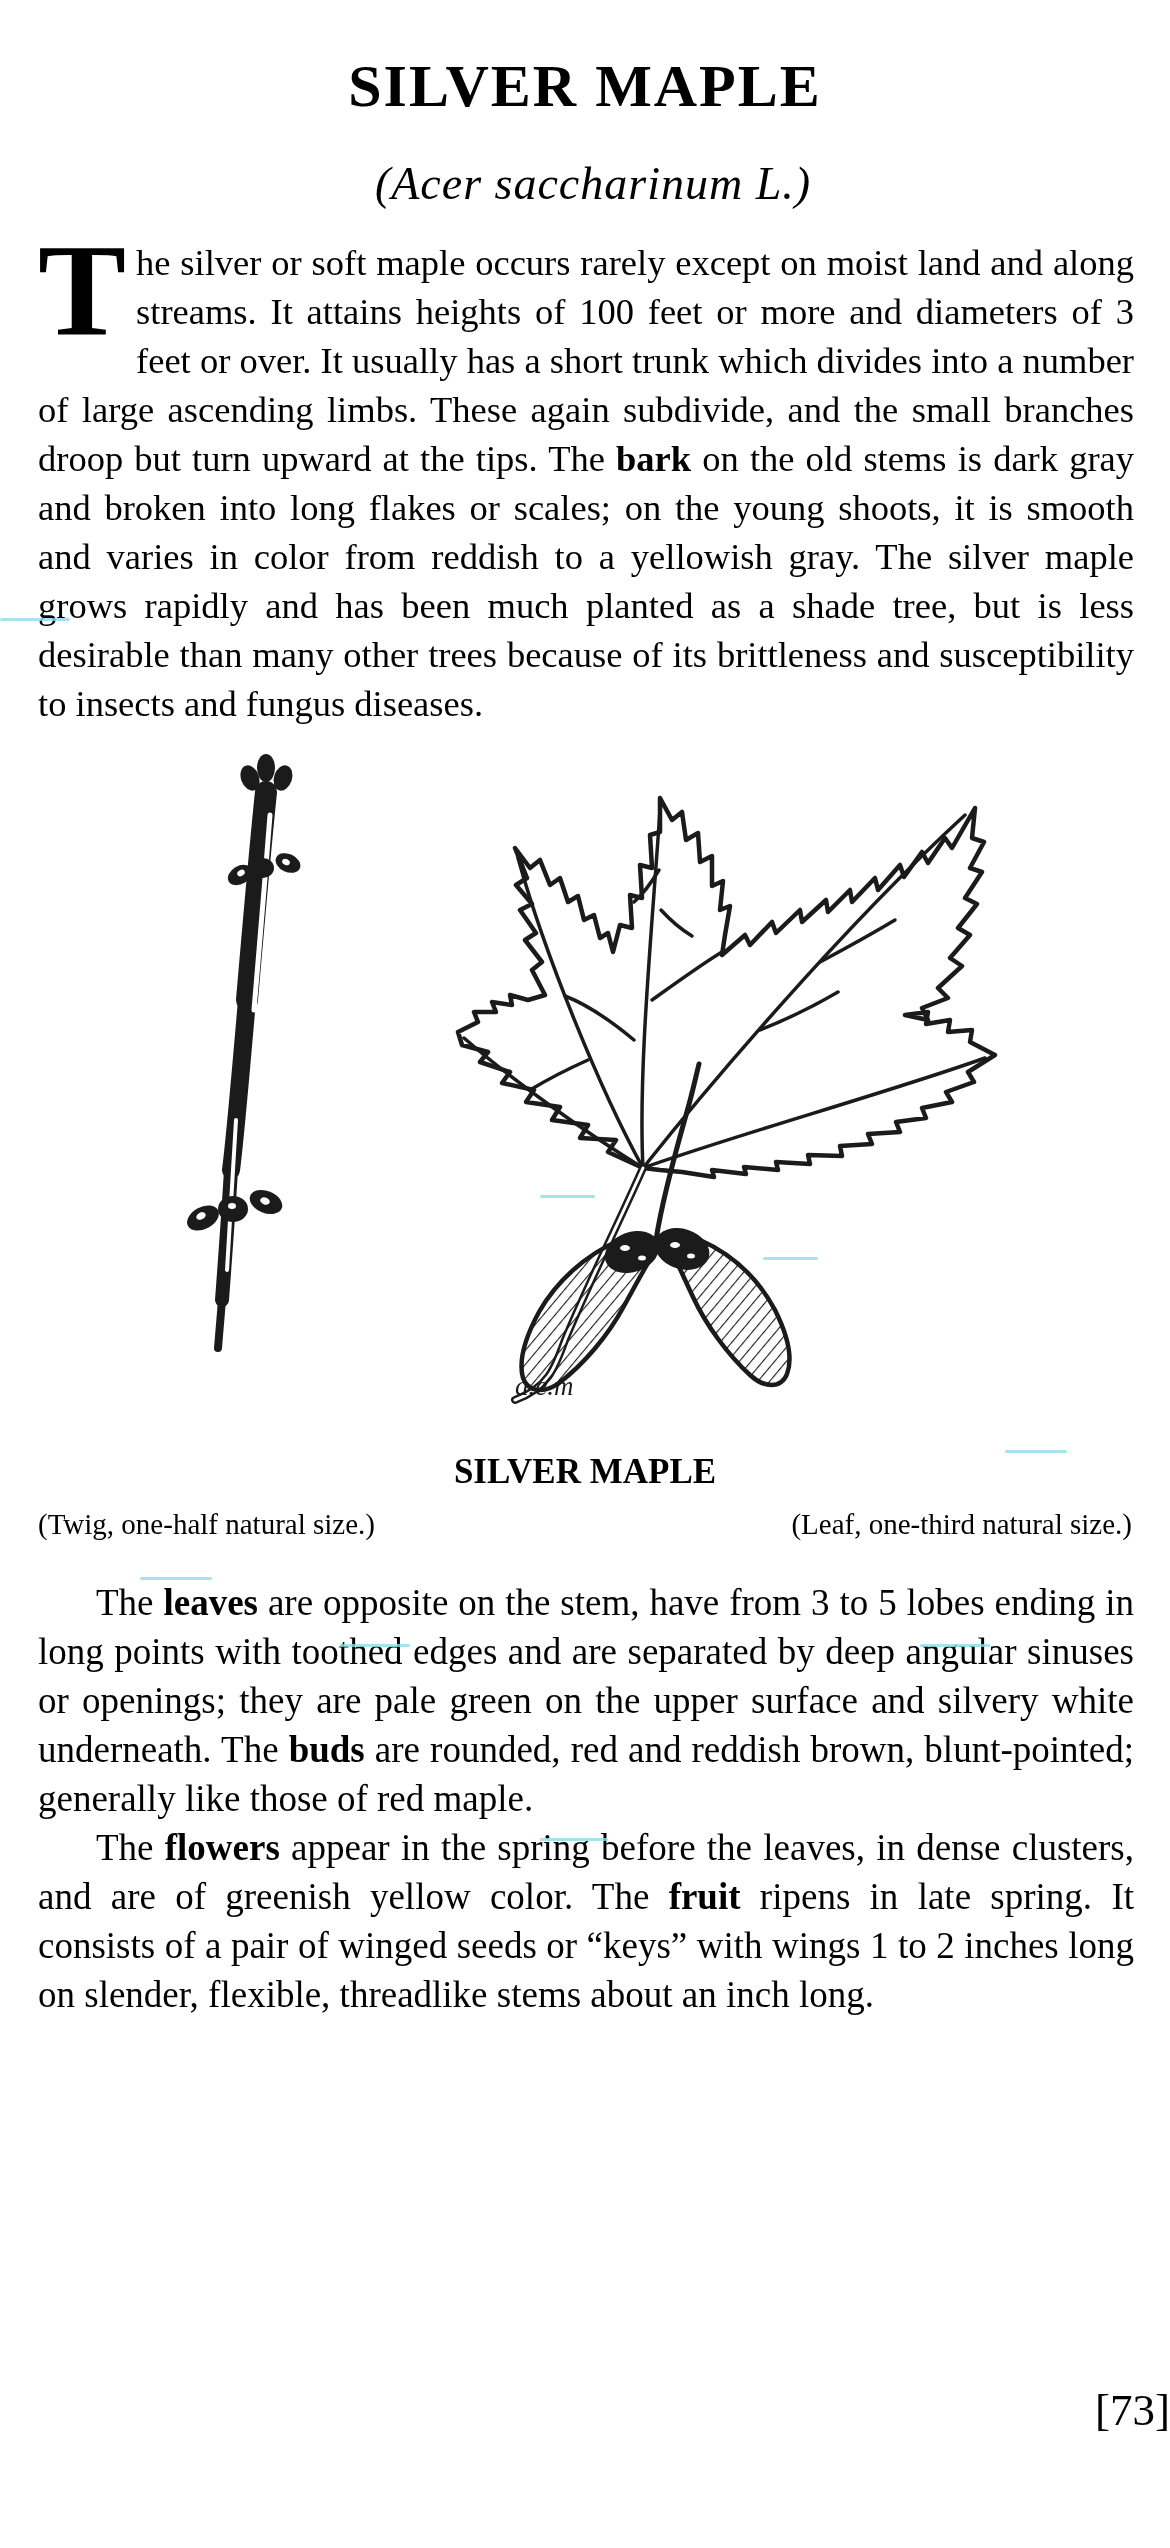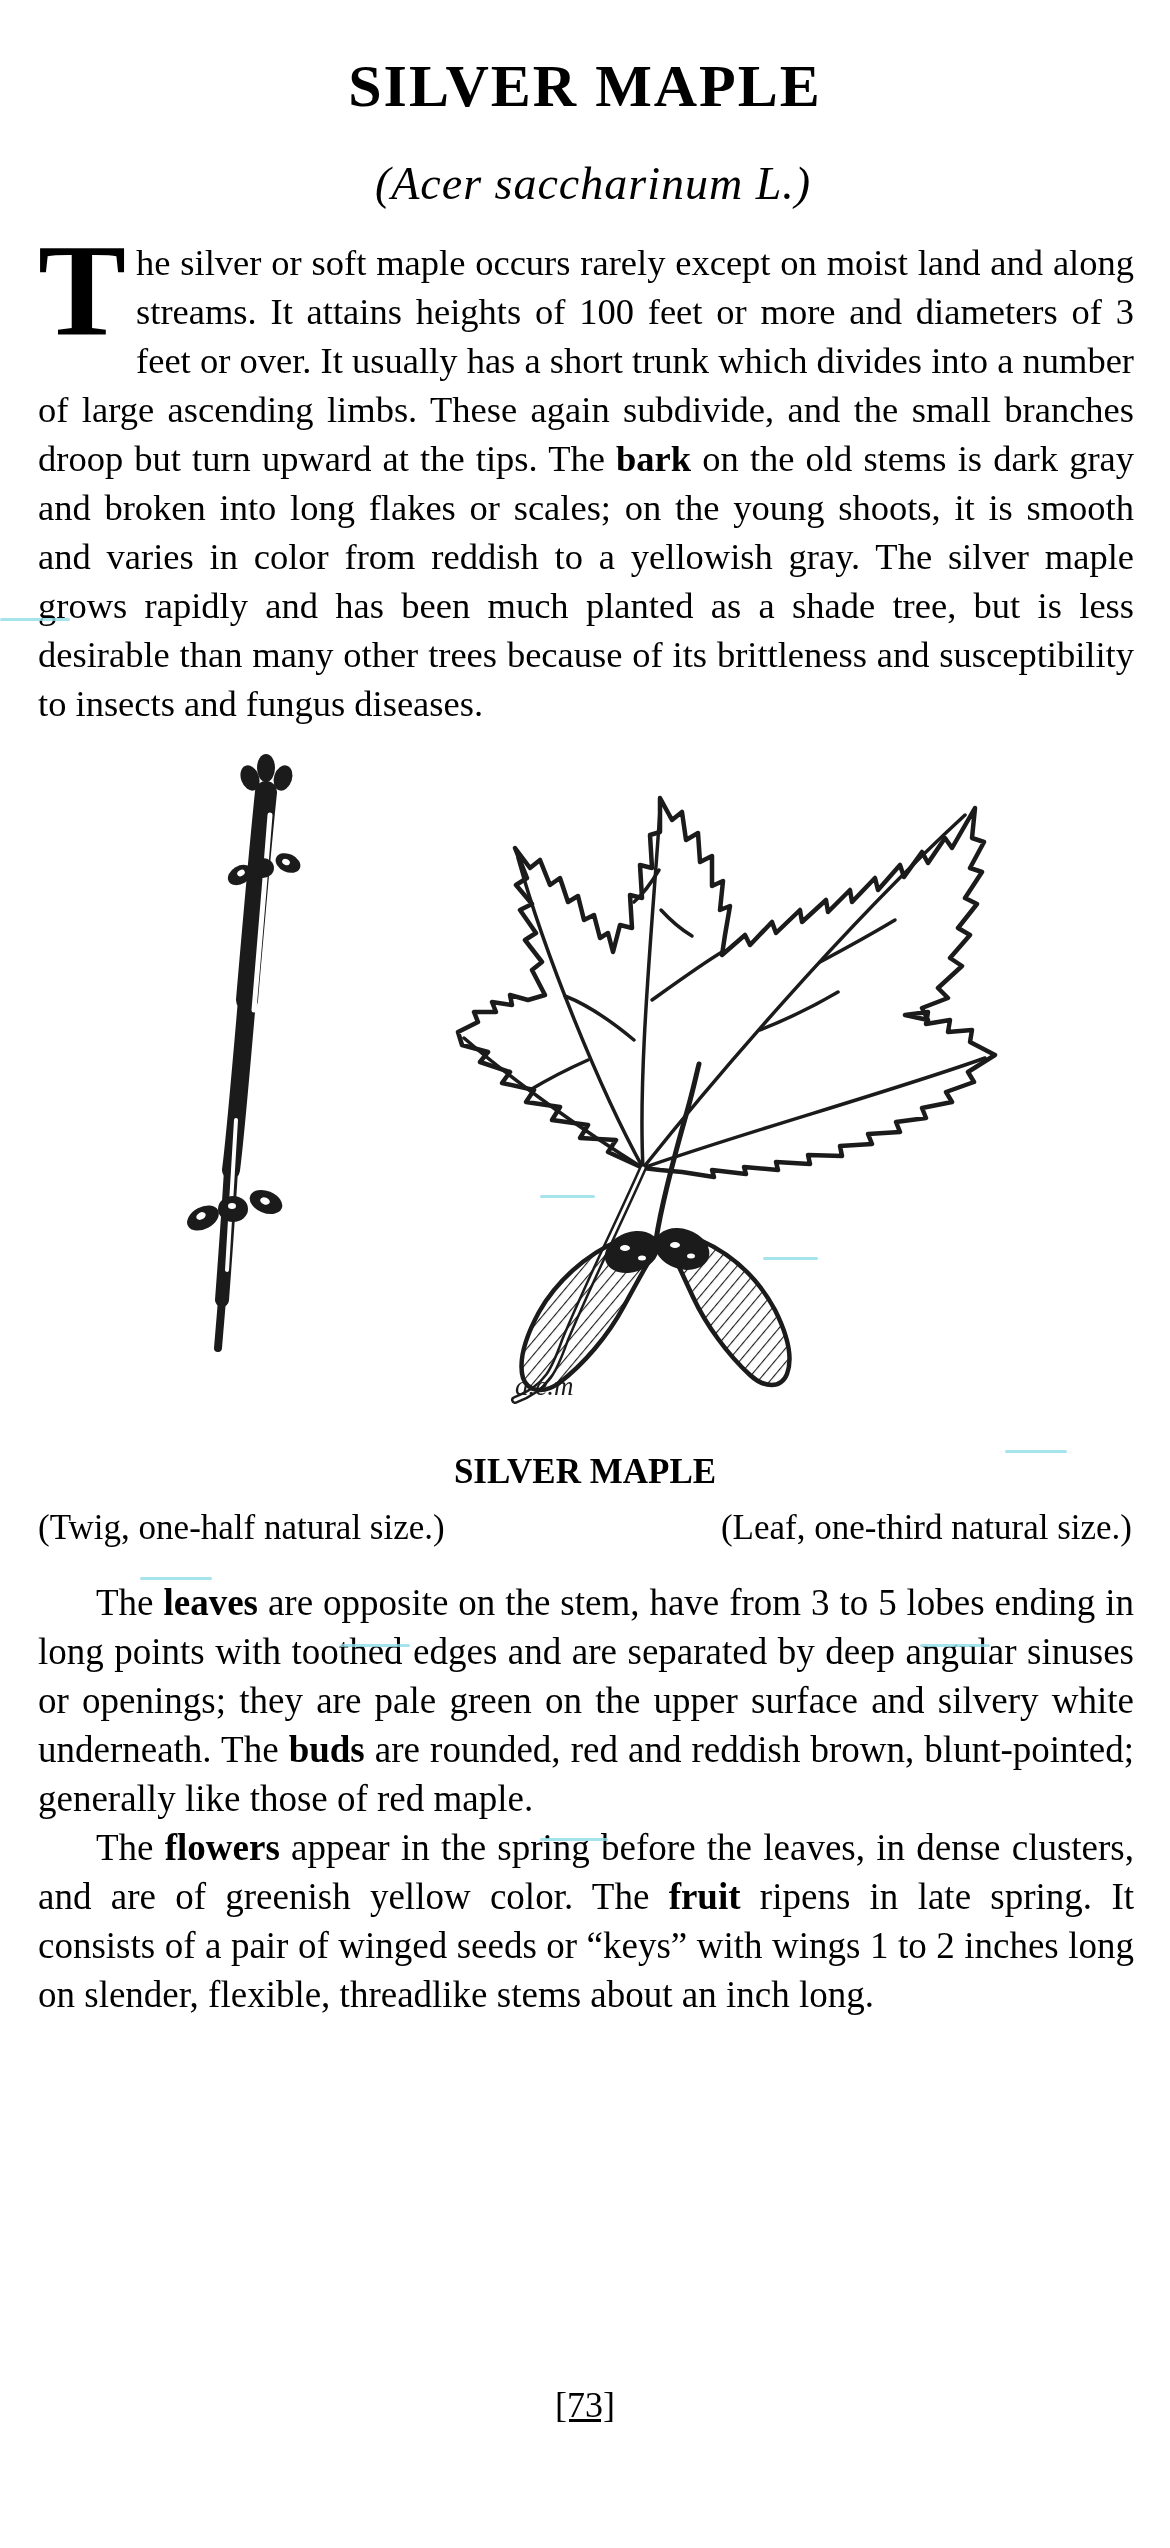--- a/index.html
+++ b/index.html
@@ -36,34 +36,34 @@
     padding:4px 10px 0 0;
   }
   .figure-area{position:absolute;left:60px;top:700px;width:1040px;height:710px;text-decoration:underline;}
   .fig-caption-title{
     position:absolute;top:1452px;left:0;right:0;
     text-align:center;font-size:35px;font-weight:bold;
   }
   .fig-caption-row{
     position:absolute;top:1508px;left:38px;right:38px;
     display:flex;justify-content:space-between;
-    font-size:35px;
+    font-size:29px;
   }
   .body-text{
     position:absolute;top:1578px;left:38px;width:1096px;
   }
   .body-text p{
     margin:0;
     font-size:37px;line-height:49px;
     text-align:justify;
     text-indent:58px;
   }
   .page-number{
     position:absolute;top:2384px;left:0;right:0;
-    text-align:center;font-size:36px;text-decoration:underline;
+    text-align:right;font-size:45px;
   }
   .artifact{
     position:absolute;height:3px;
     background:#8fdde8;opacity:.8;
     border-radius:2px;
   }
   svg text.sig{
     font-family:"Liberation Serif","DejaVu Serif",serif;
     font-style:italic;font-size:27px;
   }

